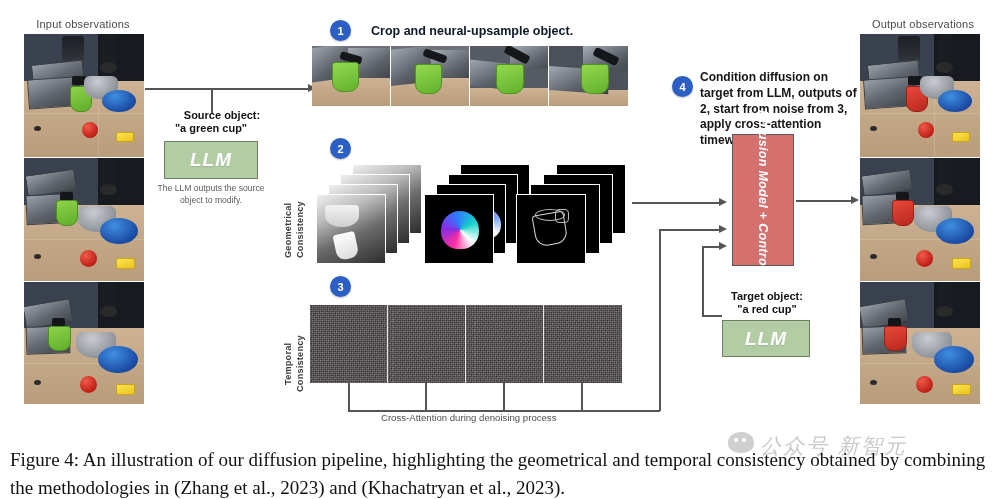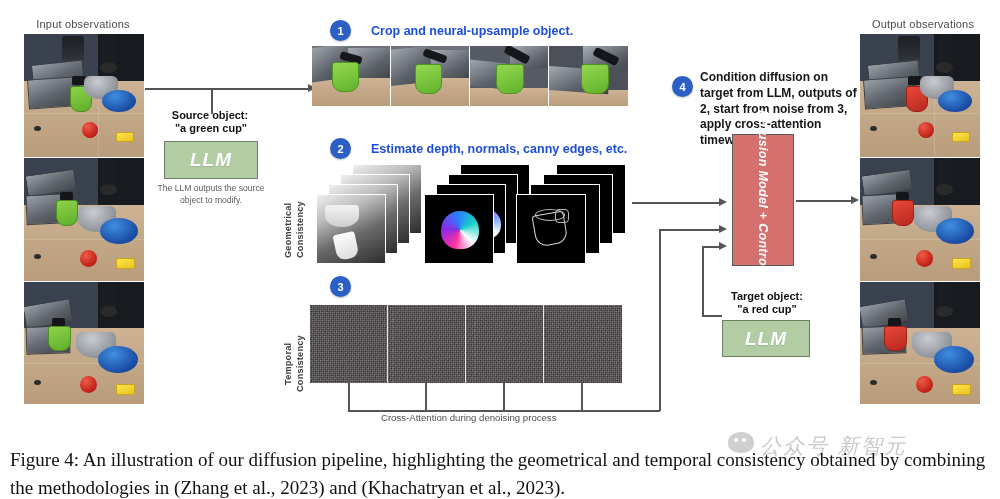--- a/index.html
+++ b/index.html
@@ -12,21 +12,21 @@
   #root { position: relative; width: 1000px; height: 499px; background:#fff; }
 
   .abs { position: absolute; }
 
   
   .col-header {
     font-size: 11px; color: #4a4a4a; letter-spacing: .2px;
     text-align: center; white-space: nowrap;
   }
   .step-label {
-    font-size: 12.5px; font-weight: 700; color: #1d4ed8; white-space: nowrap;
+    font-size: 12.5px; font-weight: 700; color: #0f172a; white-space: nowrap;
   }
   .step-label-multi {
     font-size: 12px; font-weight: 700; color: #151515; line-height: 1.32;
     width: 158px;
   }
   .side-label {
     font-size: 9.2px; font-weight: 700; color: #3d3d3d;
     writing-mode: vertical-rl; transform: rotate(180deg);
     text-align: center; line-height: 1.25; letter-spacing: .2px;
   }
@@ -217,21 +217,21 @@
       <div class="yel" style="left:92px; top:102px; width:19px; height:11px;"></div>
       <div class="blk" style="left:10px; top:98px; width:7px; height:5px;"></div>
     </div>
   </div>
 
   <div class="abs ln-h" style="left:145px; top:88px; width:165px;"></div>
   <div class="abs arrow-r" style="left:308px; top:84px;"></div>
 
   <div class="abs ln-v" style="left:211px; top:88px; height:26px;"></div>
 
-  <div class="abs obj-title" style="left:150px; top:109px; width:120px;">Source object:</div>
+  <div class="abs obj-title" style="left:162px; top:109px; width:120px;">Source object:</div>
   <div class="abs obj-quote" style="left:151px; top:122px; width:120px;">"a green cup"</div>
 
   <div class="abs llm-box" style="left:164px; top:141px; width:94px; height:38px;">
     <span>LLM</span>
   </div>
   <div class="abs caption-small" style="left:146px; top:183px;">The LLM outputs the source object to modify.</div>
 
   <div class="abs badge" style="left:330px; top:20px;">
     <span>1</span>
   </div>
@@ -264,21 +264,20 @@
       <div class="cArm" style="left:-4px; top:22px; width:64px; height:24px; transform:rotate(4deg);"></div>
       <div class="cArm" style="left:34px; top:0; width:52px; height:22px;"></div>
       <div class="cGrip" style="left:44px; top:6px; width:26px; height:9px; transform:rotate(26deg);"></div>
       <div class="cCup" style="left:32px; top:18px; width:28px; height:30px;"></div>
     </div>
   </div>
 
   <div class="abs badge" style="left:330px; top:138px;">
     <span>2</span>
   </div>
-  <div class="abs step-label" style="left:371px; top:142px;">Estimate depth, normals, canny edges, etc.</div>
 
   <div class="abs side-label" style="left:283px; top:180px; height:100px; width:22px;">Geometrical<br>Consistency</div>
 
   <div class="stackwrap" style="left:316px; top:164px; width:110px; height:100px;">
     <div class="tile depth" style="left:36px; top:0;  width:70px; height:70px;"></div>
     <div class="tile depth" style="left:24px; top:10px; width:70px; height:70px;"></div>
     <div class="tile depth" style="left:12px; top:20px; width:70px; height:70px;"></div>
     <div class="tile depth" style="left:0; top:30px; width:70px; height:70px;">
       <div class="dbowl" style="left:8px; top:10px; width:34px; height:22px;"></div>
       <div class="dcup" style="left:18px; top:38px; width:22px; height:26px; transform:rotate(-12deg);"></div>

